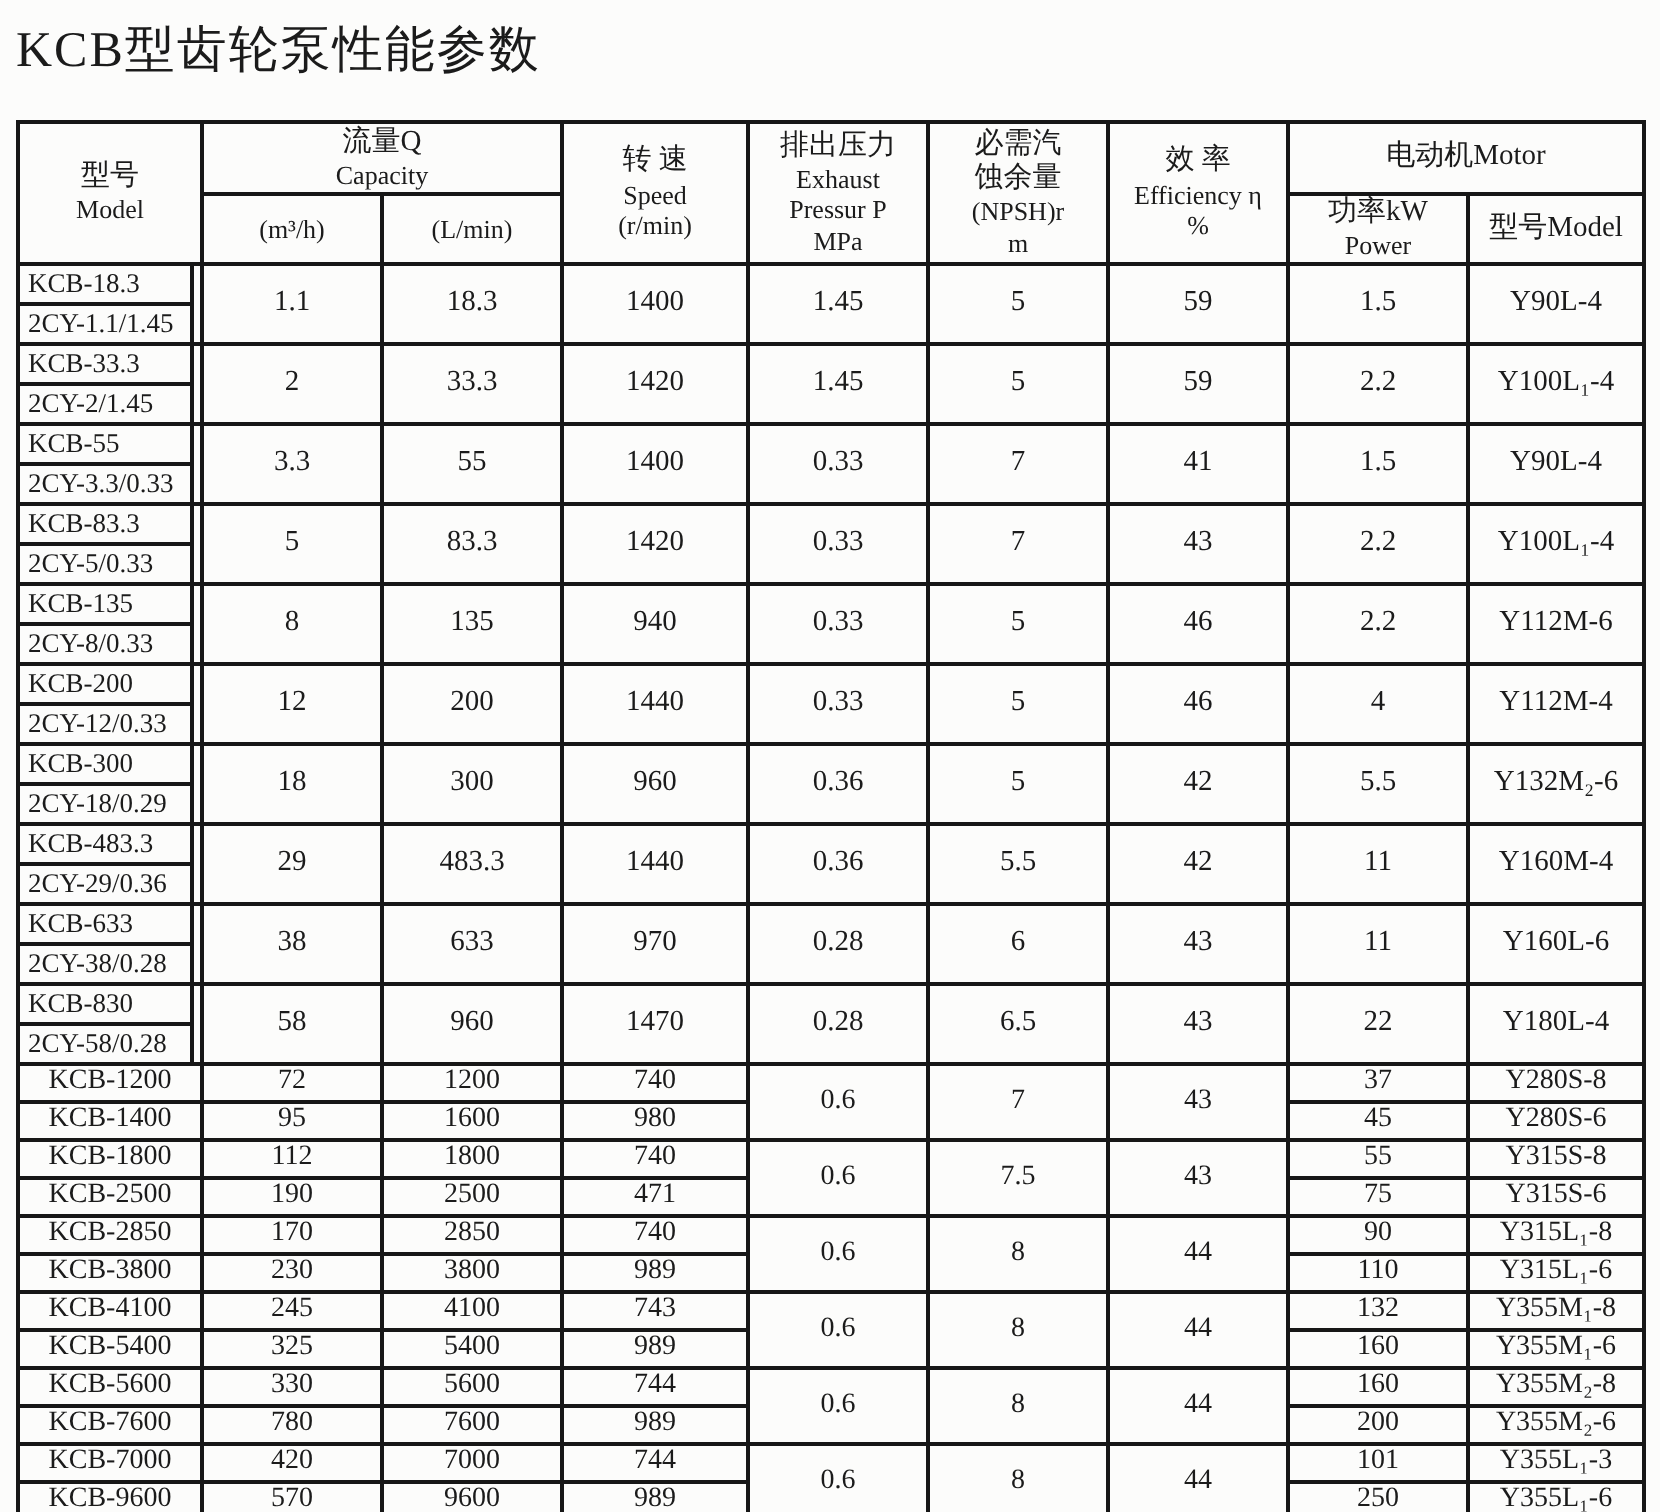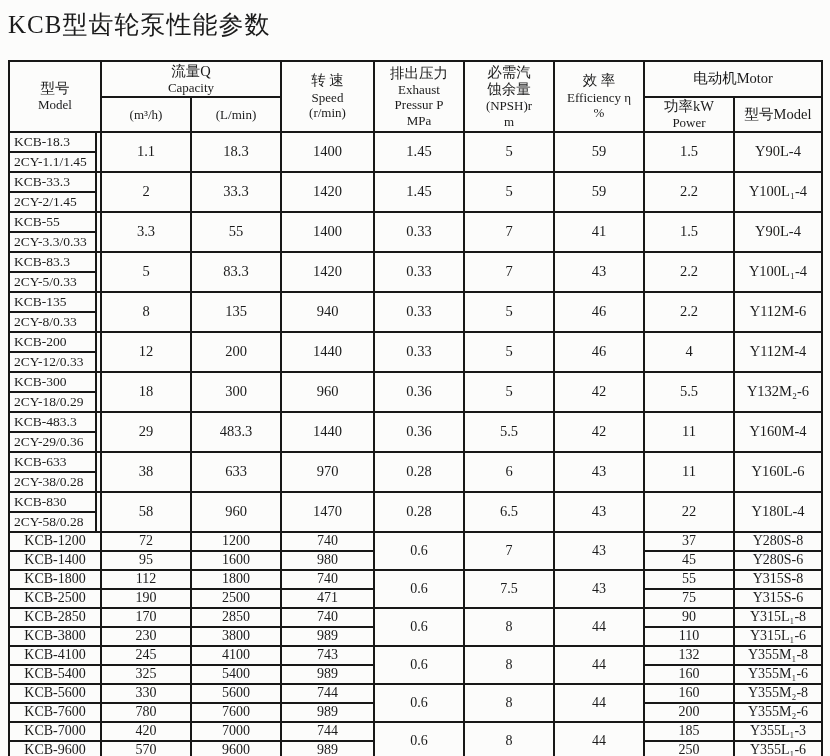--- a/index.html
+++ b/index.html
@@ -386,21 +386,21 @@
         <td>Y355M₂-6</td>
       </tr>
       <tr>
         <td class="model-single">KCB-7000</td>
         <td>420</td>
         <td>7000</td>
         <td>744</td>
         <td rowspan="2">0.6</td>
         <td rowspan="2">8</td>
         <td rowspan="2">44</td>
-        <td>185</td>
+        <td>101</td>
         <td>Y355L₁-3</td>
       </tr>
       <tr>
         <td class="model-single">KCB-9600</td>
         <td>570</td>
         <td>9600</td>
         <td>989</td>
         <td>250</td>
         <td>Y355L₁-6</td>
       </tr>

